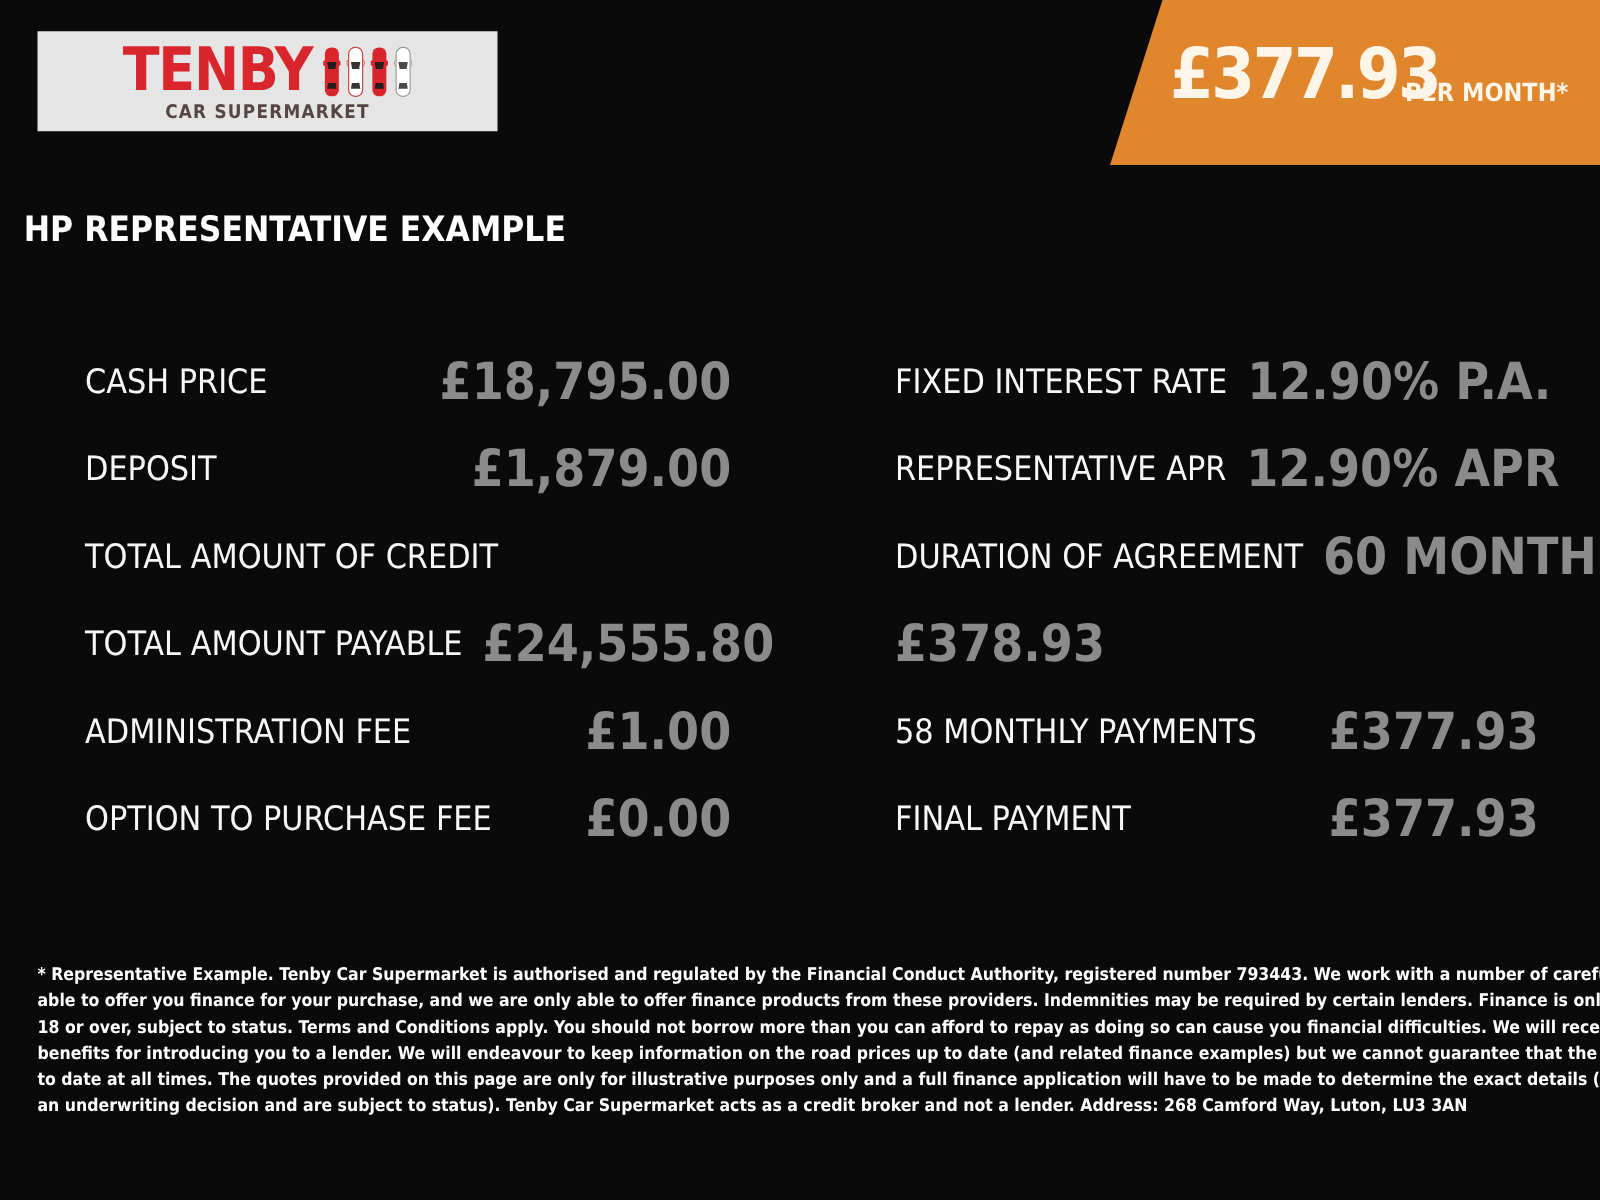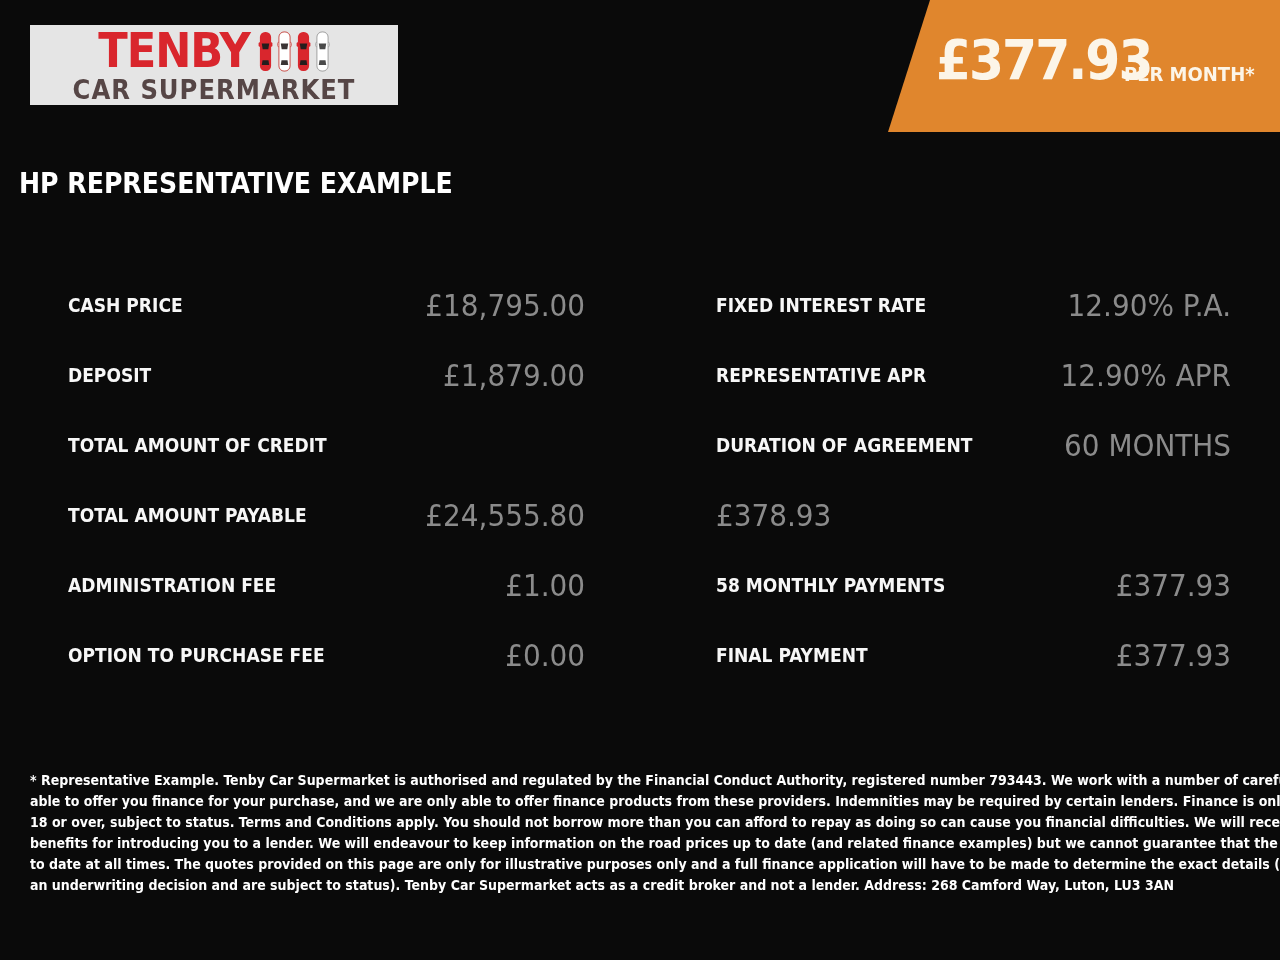--- a/index.html
+++ b/index.html
@@ -38,21 +38,21 @@
     color: #d9262d;
     font-size: 48px;
     font-weight: 800;
     line-height: 0.9;
     letter-spacing: -1px;
   }
   .logo-cars { display: flex; align-items: center; gap: 4px; margin-top: 2px; }
   .logo-cars svg { display: block; }
   .logo-subtitle {
     color: #564646;
-    font-size: 27px;
+    font-size: 15px;
     font-weight: 700;
     letter-spacing: 1px;
     line-height: 1;
     margin-top: 2px;
   }
 
   
   .banner {
     position: absolute;
     left: 880px; top: 0;
@@ -97,29 +97,29 @@
   .fin-col.right { left: 716px; width: 515px; }
   .fin-row {
     height: 70px;
     display: flex;
     justify-content: space-between;
     align-items: center;
     gap: 16px;
   }
   .fin-label {
     color: #f7f7f7;
-    font-size: 19px;
-    font-weight: 700;
+    font-size: 27px;
+    font-weight: 400;
     white-space: nowrap;
     line-height: 1;
   }
   .fin-value {
     color: #8b8b8b;
-    font-size: 31px;
-    font-weight: 400;
+    font-size: 41px;
+    font-weight: 700;
     white-space: nowrap;
     line-height: 1;
   }
 
   
   .disclaimer {
     position: absolute;
     left: 30px; top: 770px;
     width: 1230px;
     color: #ffffff;

